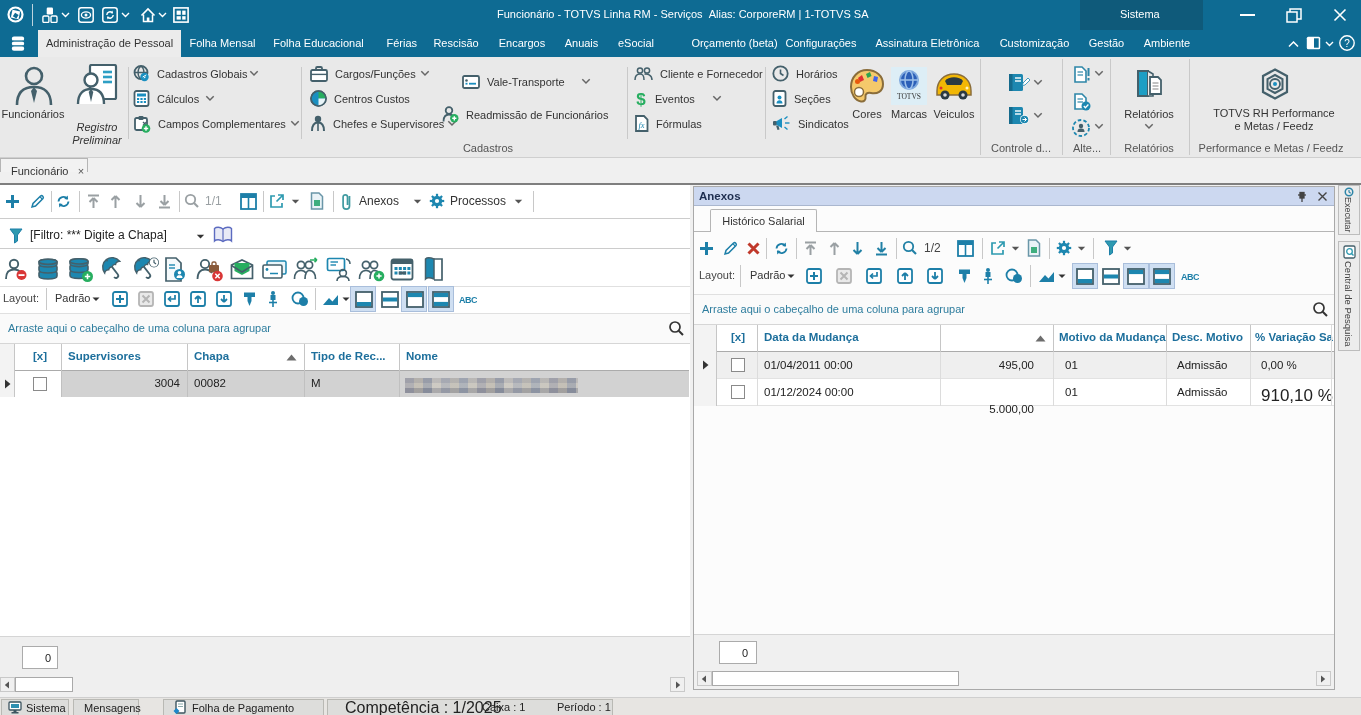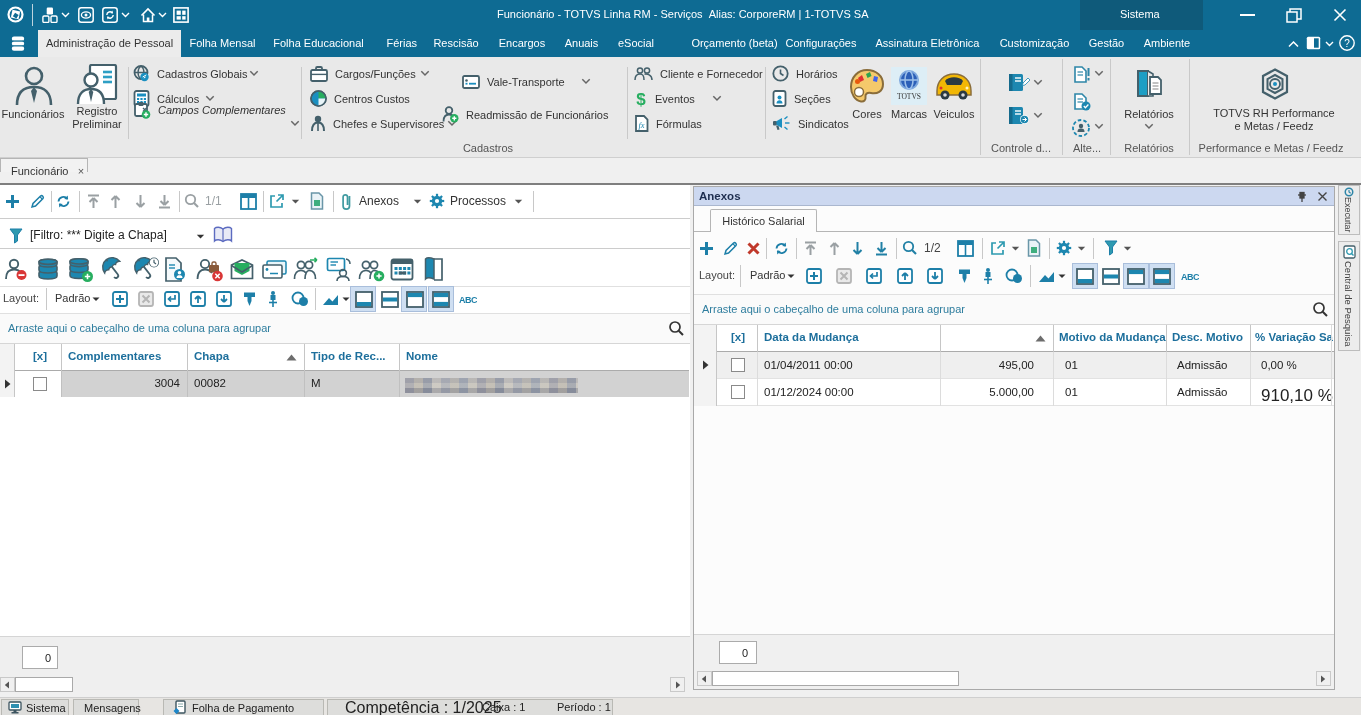--- a/index.html
+++ b/index.html
@@ -150,21 +150,21 @@
       <rect x="14" y="1" width="26" height="34" rx="1.5" fill="#fff" stroke="#44606b" stroke-width="2.2"></rect>
       <g stroke="#2e9fc4" stroke-width="2.6">
         <line x1="27" y1="8" x2="36" y2="8"></line>
         <line x1="27" y1="13" x2="36" y2="13"></line>
         <line x1="27" y1="18" x2="36" y2="18"></line>
       </g>
       <circle cx="15" cy="16" r="6.5" fill="#fff" stroke="#44606b" stroke-width="2.4"></circle>
       <path d="M2 40 C2 29 8 25 15 25 C23 25 28 29 28 40" fill="#fff" stroke="#44606b" stroke-width="2.4"></path>
       <path d="M15 25 L12.7 28 L15 38 L17.3 28 Z" fill="#44606b"></path>
     </svg>
-  <div class="bigl" style="left:64px; top:48px; width:66px;">Registro<br>Preliminar</div>
+  <div class="bigl" style="left:64px; top:64px; width:66px;font-style:italic;">Registro<br>Preliminar</div>
 
   <div class="si" style="left:133px; top:8px;"><svg width="17" height="17" viewBox="0 0 17 17">
         <circle cx="8" cy="7.5" r="6.5" fill="none" stroke="#44606b" stroke-width="1.8"></circle>
         <path d="M8 1 C4 4 4 11 8 14 M8 1 C12 4 12 11 8 14 M1.6 7.5 H14.4" fill="none" stroke="#44606b" stroke-width="1.3"></path>
         <circle cx="11.5" cy="12" r="4.2" fill="#1a8fc0"></circle>
         <path d="M9.7 12 l3.6 -2.1 M10.8 13 l1.8 -1" stroke="#fff" stroke-width="1"></path>
       </svg>Cadastros Globais</div>
   <svg class="chev" style="left:249px; top:13px;" width="10" height="7" viewBox="0 0 10 7">
       <path d="M1.3 1.3 L5 5 L8.7 1.3" fill="none" stroke="#666" stroke-width="1.5"></path>
     </svg>
@@ -176,21 +176,21 @@
           <rect x="7.4" y="8" width="2.2" height="2"></rect>
           <rect x="10.8" y="8" width="2.2" height="2"></rect>
           <rect x="4" y="11" width="2.2" height="2"></rect>
           <rect x="7.4" y="11" width="2.2" height="2"></rect>
           <rect x="10.8" y="11" width="2.2" height="2"></rect>
         </g>
       </svg>Cálculos</div>
   <svg class="chev" style="left:205px; top:38px;" width="10" height="7" viewBox="0 0 10 7">
       <path d="M1.3 1.3 L5 5 L8.7 1.3" fill="none" stroke="#666" stroke-width="1.5"></path>
     </svg>
-  <div class="si" style="left:133px; top:44px;font-style:italic;"><svg width="18" height="18" viewBox="0 0 18 18">
+  <div class="si" style="left:133px; top:58px;"><svg width="18" height="18" viewBox="0 0 18 18">
         <rect x="2" y="3" width="12" height="12" rx="1.5" fill="#fff" stroke="#44606b" stroke-width="1.8"></rect>
         <rect x="5.5" y="1" width="5" height="4" rx="1" fill="#44606b"></rect>
         <path d="M10 7 L13.5 10.5 M13.5 7 L10 10.5" stroke="#44606b" stroke-width="1.4"></path>
         <circle cx="13" cy="13.5" r="4.3" fill="#27ae60"></circle>
         <path d="M13 11.3 V15.7 M10.8 13.5 H15.2" stroke="#fff" stroke-width="1.4"></path>
       </svg>Campos Complementares</div>
   <svg class="chev" style="left:290px; top:63px;" width="10" height="7" viewBox="0 0 10 7">
       <path d="M1.3 1.3 L5 5 L8.7 1.3" fill="none" stroke="#666" stroke-width="1.5"></path>
     </svg>
 
@@ -663,21 +663,21 @@
   <div class="a" style="left:0; top:129px; width:690px; height:30px; background:#fafafa; border-bottom:1px solid #d6d6d6;"></div>
   <div class="a" style="left:8px; top:137px; font-size:11px; color:#2e7d9e;">Arraste aqui o cabeçalho de uma coluna para agrupar</div>
   <svg class="a" style="left:668px; top:135px;" width="17" height="17" viewBox="0 0 17 17">
       <circle cx="7" cy="7" r="5" fill="none" stroke="#333" stroke-width="1.7"></circle>
       <line x1="10.7" y1="10.7" x2="15" y2="15" stroke="#333" stroke-width="2"></line>
     </svg>
 
   <div class="a" style="left:0; top:159px; width:689px; height:27px; background:#fff; border-bottom:1px solid #ababab;"></div>
   <div class="a" style="left:0px; top:159px; width:15px; height:27px; background:#f3f3f3; border-right:1px solid #c6c6c6;"></div>
   <div class="a" style="left:33px; top:165px; font-size:11.5px; font-weight:bold; color:#1d6f9c;">[x]</div>
-  <div class="a" style="left:68px; top:165px; font-size:11.5px; font-weight:bold; color:#1d6f9c;">Complementares</div>
+  <div class="a" style="left:68px; top:165px; font-size:11.5px; font-weight:bold; color:#1d6f9c;">Supervisores</div>
   <div class="a" style="left:194px; top:165px; font-size:11.5px; font-weight:bold; color:#1d6f9c;">Chapa</div>
   <svg class="a" style="left:286px; top:169px;" width="11" height="7" viewBox="0 0 11 7">
       <path d="M5.5 0.5 L10.5 6.5 H0.5 Z" fill="#6d6d6d"></path>
     </svg>
   <div class="a" style="left:311px; top:165px; font-size:11.5px; font-weight:bold; color:#1d6f9c;">Tipo de Rec...</div>
   <div class="a" style="left:406px; top:165px; font-size:11.5px; font-weight:bold; color:#1d6f9c;">Nome</div>
   <div class="tsep" style="left:61px; top:159px; height:27px; background:#c6c6c6;"></div>
   <div class="tsep" style="left:187px; top:159px; height:27px; background:#c6c6c6;"></div>
   <div class="tsep" style="left:304px; top:159px; height:27px; background:#c6c6c6;"></div>
   <div class="tsep" style="left:399px; top:159px; height:27px; background:#c6c6c6;"></div>
@@ -911,21 +911,21 @@
   <div class="a" style="left:70px; top:172px; font-size:11.5px; color:#222;">01/04/2011 00:00</div>
   <div class="a" style="left:250px; top:172px; width:90px; font-size:11.5px; color:#222; text-align:right;">495,00</div>
   <div class="a" style="left:371px; top:172px; font-size:11.5px; color:#222;">01</div>
   <div class="a" style="left:483px; top:172px; font-size:11.5px; color:#222;">Admissão</div>
   <div class="a" style="left:567px; top:172px; font-size:11.5px; color:#222;">0,00 %</div>
 
   <div class="a" style="left:0; top:192px; width:640px; height:27px; background:#fff; border-bottom:1px solid #e2e2e2;"></div>
   <div class="a" style="left:0px; top:192px; width:23px; height:27px; background:#f3f3f3; border-right:1px solid #c6c6c6;"></div>
   <div class="a" style="left:37px; top:198px; width:14px; height:14px; background:#fff; border:1px solid #8a8a8a;"></div>
   <div class="a" style="left:70px; top:199px; font-size:11.5px; color:#222;">01/12/2024 00:00</div>
-  <div class="a" style="left:250px; top:199px; width:90px; font-size:11.5px; color:#222; text-align:right;">5.000,00</div>
+  <div class="a" style="left:250px; top:216px; width:90px; font-size:11.5px; color:#222; text-align:right;">5.000,00</div>
   <div class="a" style="left:371px; top:199px; font-size:11.5px; color:#222;">01</div>
   <div class="a" style="left:483px; top:199px; font-size:11.5px; color:#222;">Admissão</div>
   <div class="a" style="left:567px; top:199px; font-size:17px; color:#222;">910,10 %</div>
   <div class="tsep" style="left:63px; top:165px; height:54px; background:#dcdcdc;"></div>
   <div class="tsep" style="left:246px; top:165px; height:54px; background:#dcdcdc;"></div>
   <div class="tsep" style="left:359px; top:165px; height:54px; background:#dcdcdc;"></div>
   <div class="tsep" style="left:472px; top:165px; height:54px; background:#dcdcdc;"></div>
   <div class="tsep" style="left:556px; top:165px; height:54px; background:#dcdcdc;"></div>
 
   <div class="tsep" style="left:637px; top:138px; height:81px; background:#dcdcdc;"></div>

